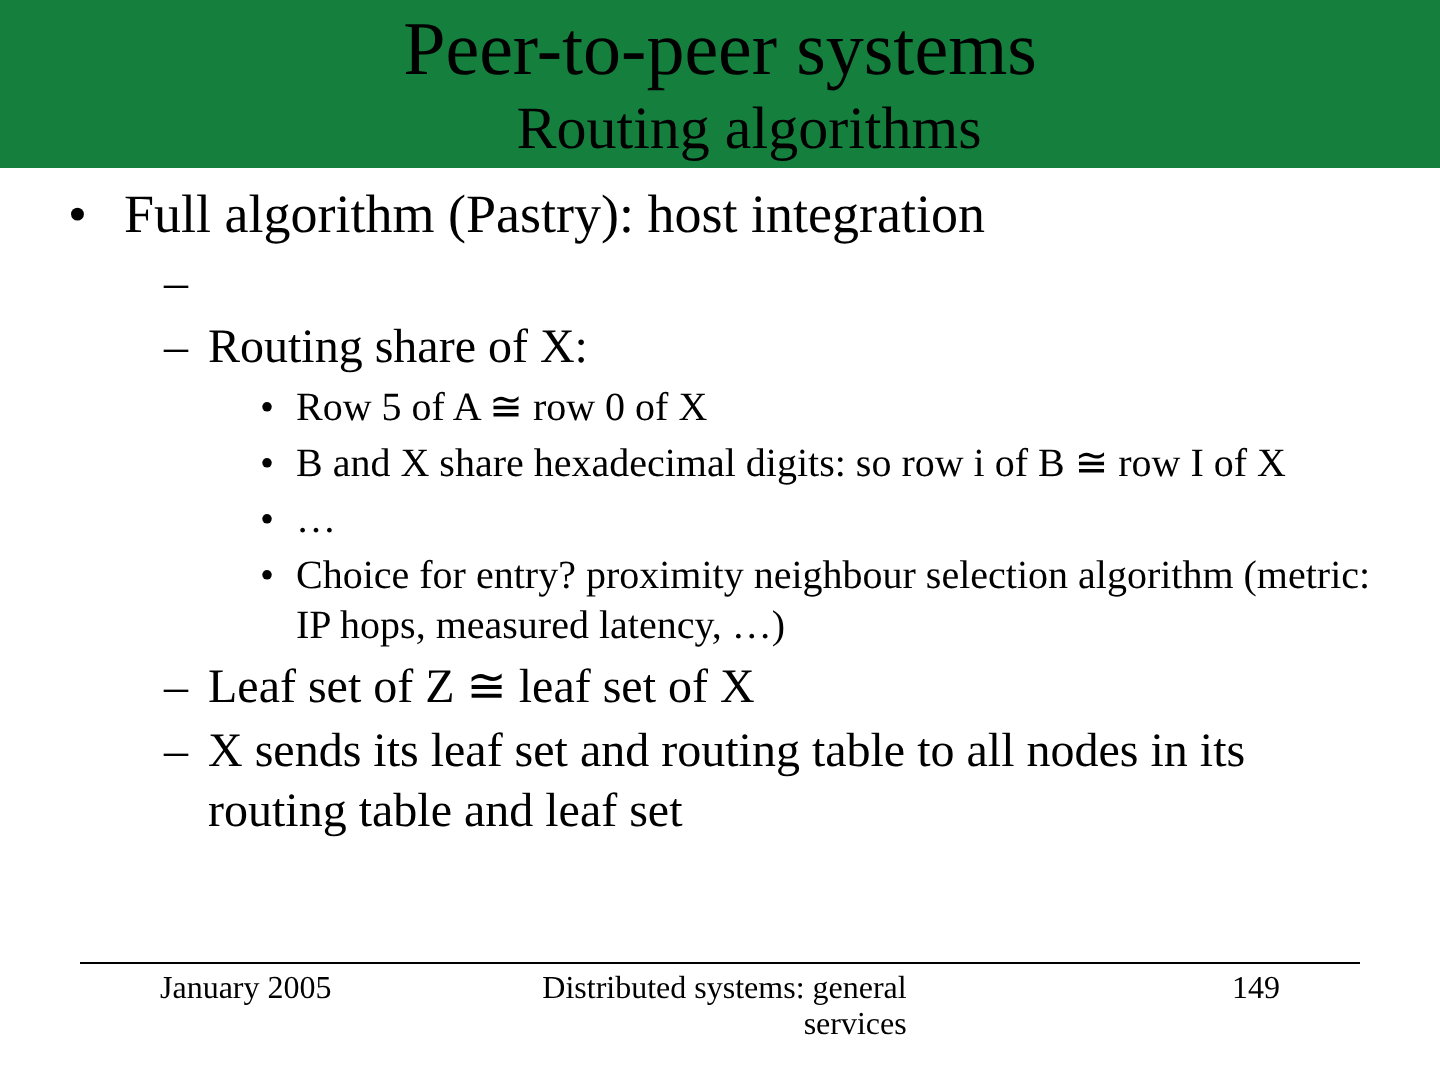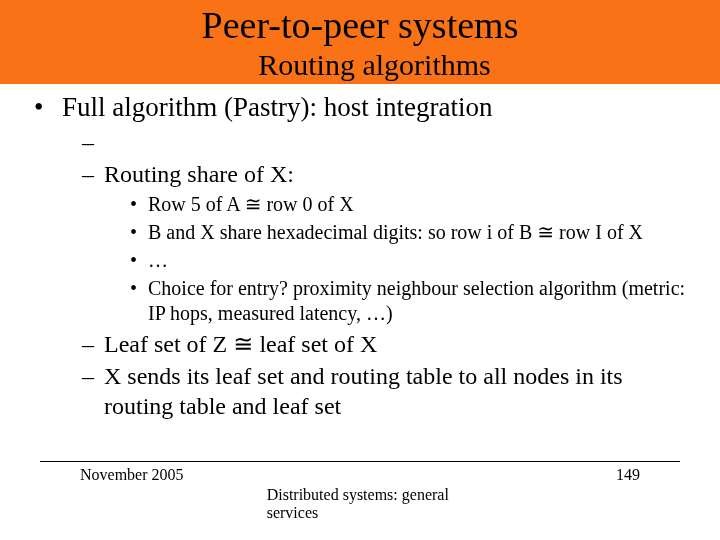--- a/index.html
+++ b/index.html
@@ -5,21 +5,21 @@
   * { margin: 0; padding: 0; box-sizing: border-box; }
   body {
     width: 720px;
     height: 540px;
     font-family: "Times New Roman", Times, serif;
     background: #fff;
     color: #000;
     position: relative;
   }
   .header {
-    background: #f97316;
+    background: #15803d;
     width: 100%;
     padding: 4px 0 2px 0;
     text-align: center;
   }
   .title {
     font-size: 38px;
     line-height: 1.15;
   }
   .subtitle {
     font-size: 30px;
@@ -74,21 +74,21 @@
     font-size: 16px;
     border-top: 1px solid #000;
     margin: 0 40px;
   }
   .footer-row {
     display: flex;
     justify-content: space-between;
     padding-top: 4px;
   }
   .footer-left   { text-align: left;  flex: 1; }
-  .footer-center { text-align: left; flex: 1; margin-top: 20px; }
+  .footer-center { text-align: right; flex: 1; }
   .footer-right  { text-align: right; flex: 1; }
 </style>
 </head>
 <body>
 
 <div class="header">
   <div class="title">Peer-to-peer systems</div>
   <div class="subtitle">Routing algorithms</div>
 </div>
 
@@ -134,17 +134,17 @@
     </div>
     <div class="b2">
       <span class="bullet">–</span>
       <span>X sends its leaf set and routing table to all nodes in its routing table and leaf set</span>
     </div>
   </div>
 </div>
 
 <div class="footer">
   <div class="footer-row">
-    <span class="footer-left">November 2005</span>
+    <span class="footer-left">January 2005</span>
     <span class="footer-center">Distributed systems: general services</span>
     <span class="footer-right">149</span>
   </div>
 </div>
 
 </body></html>

